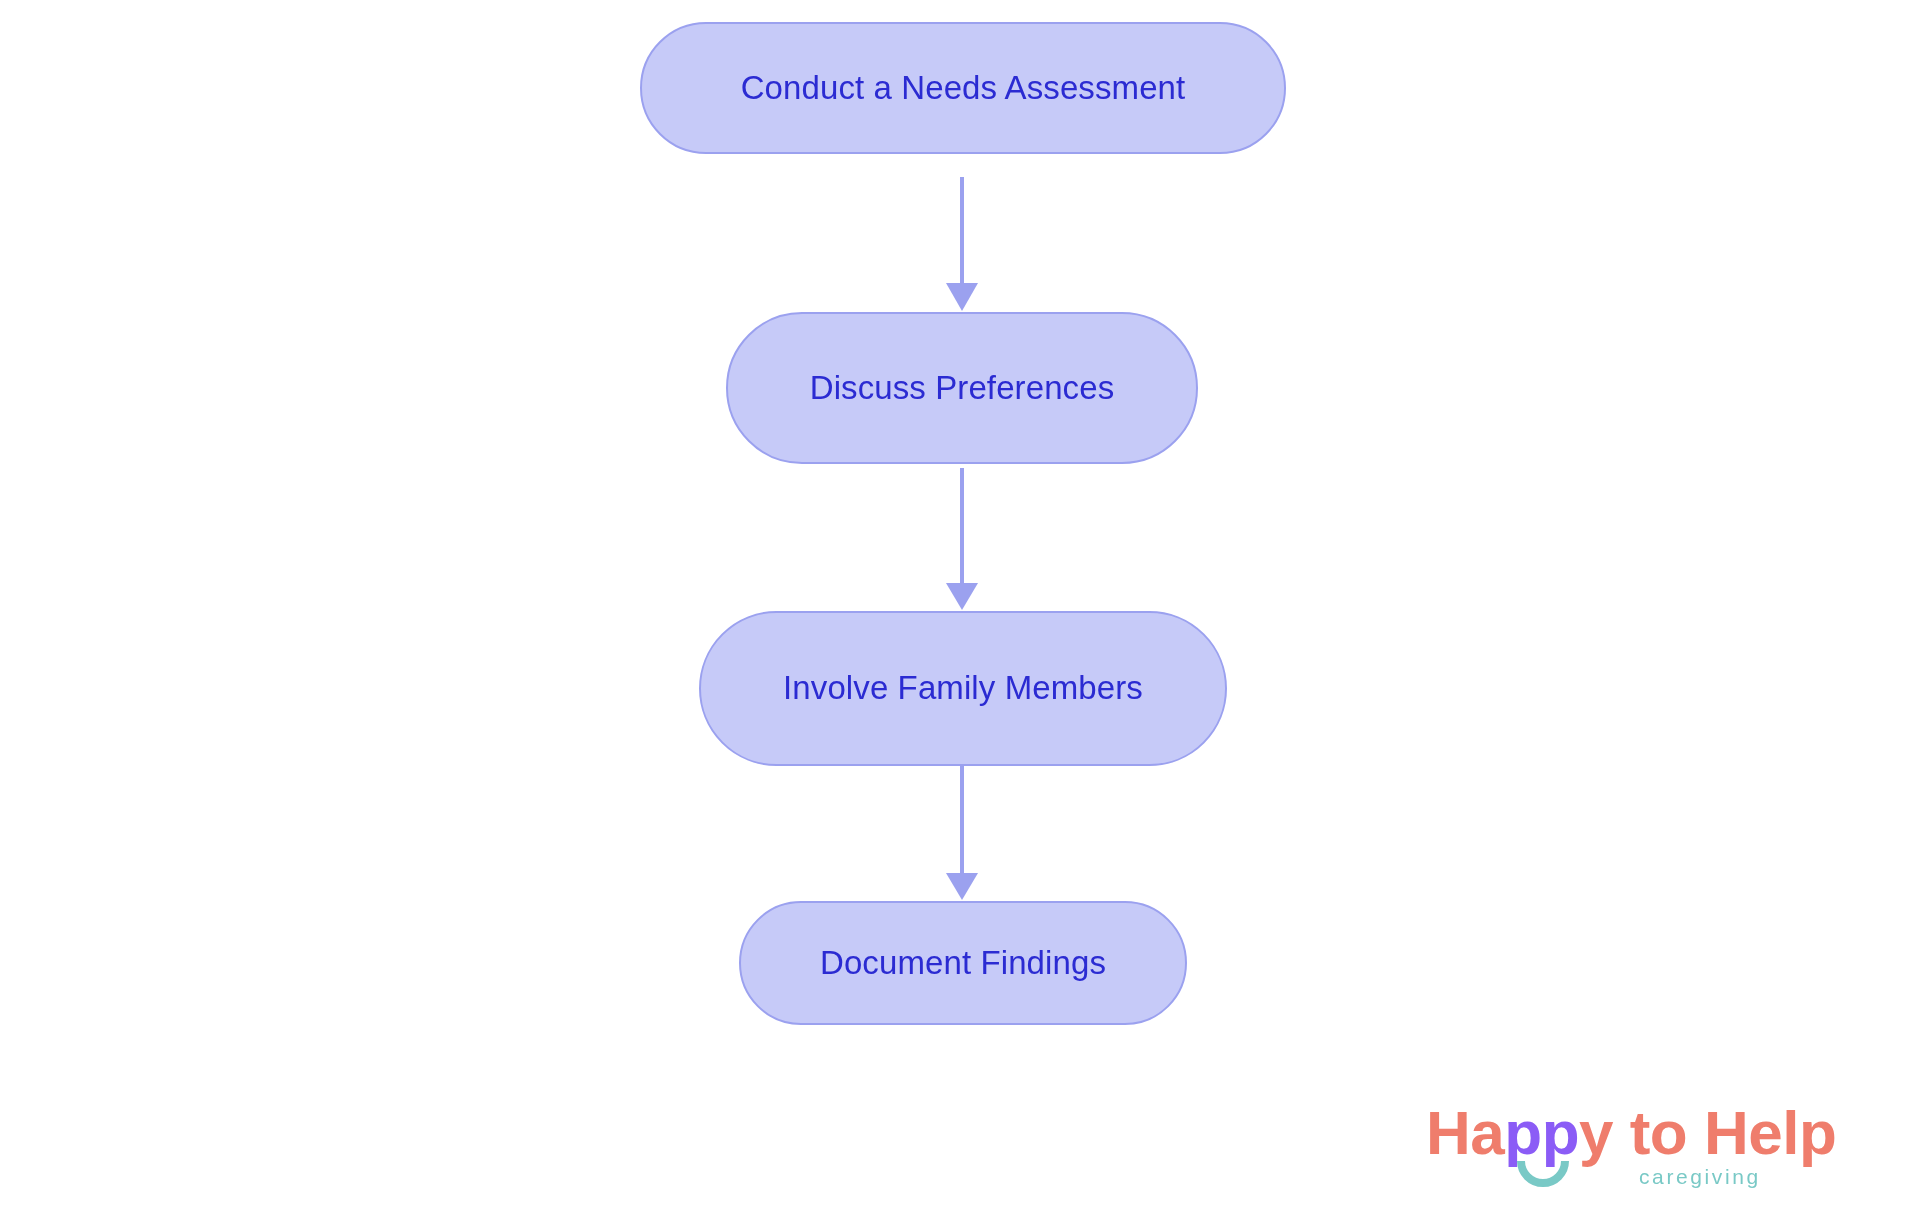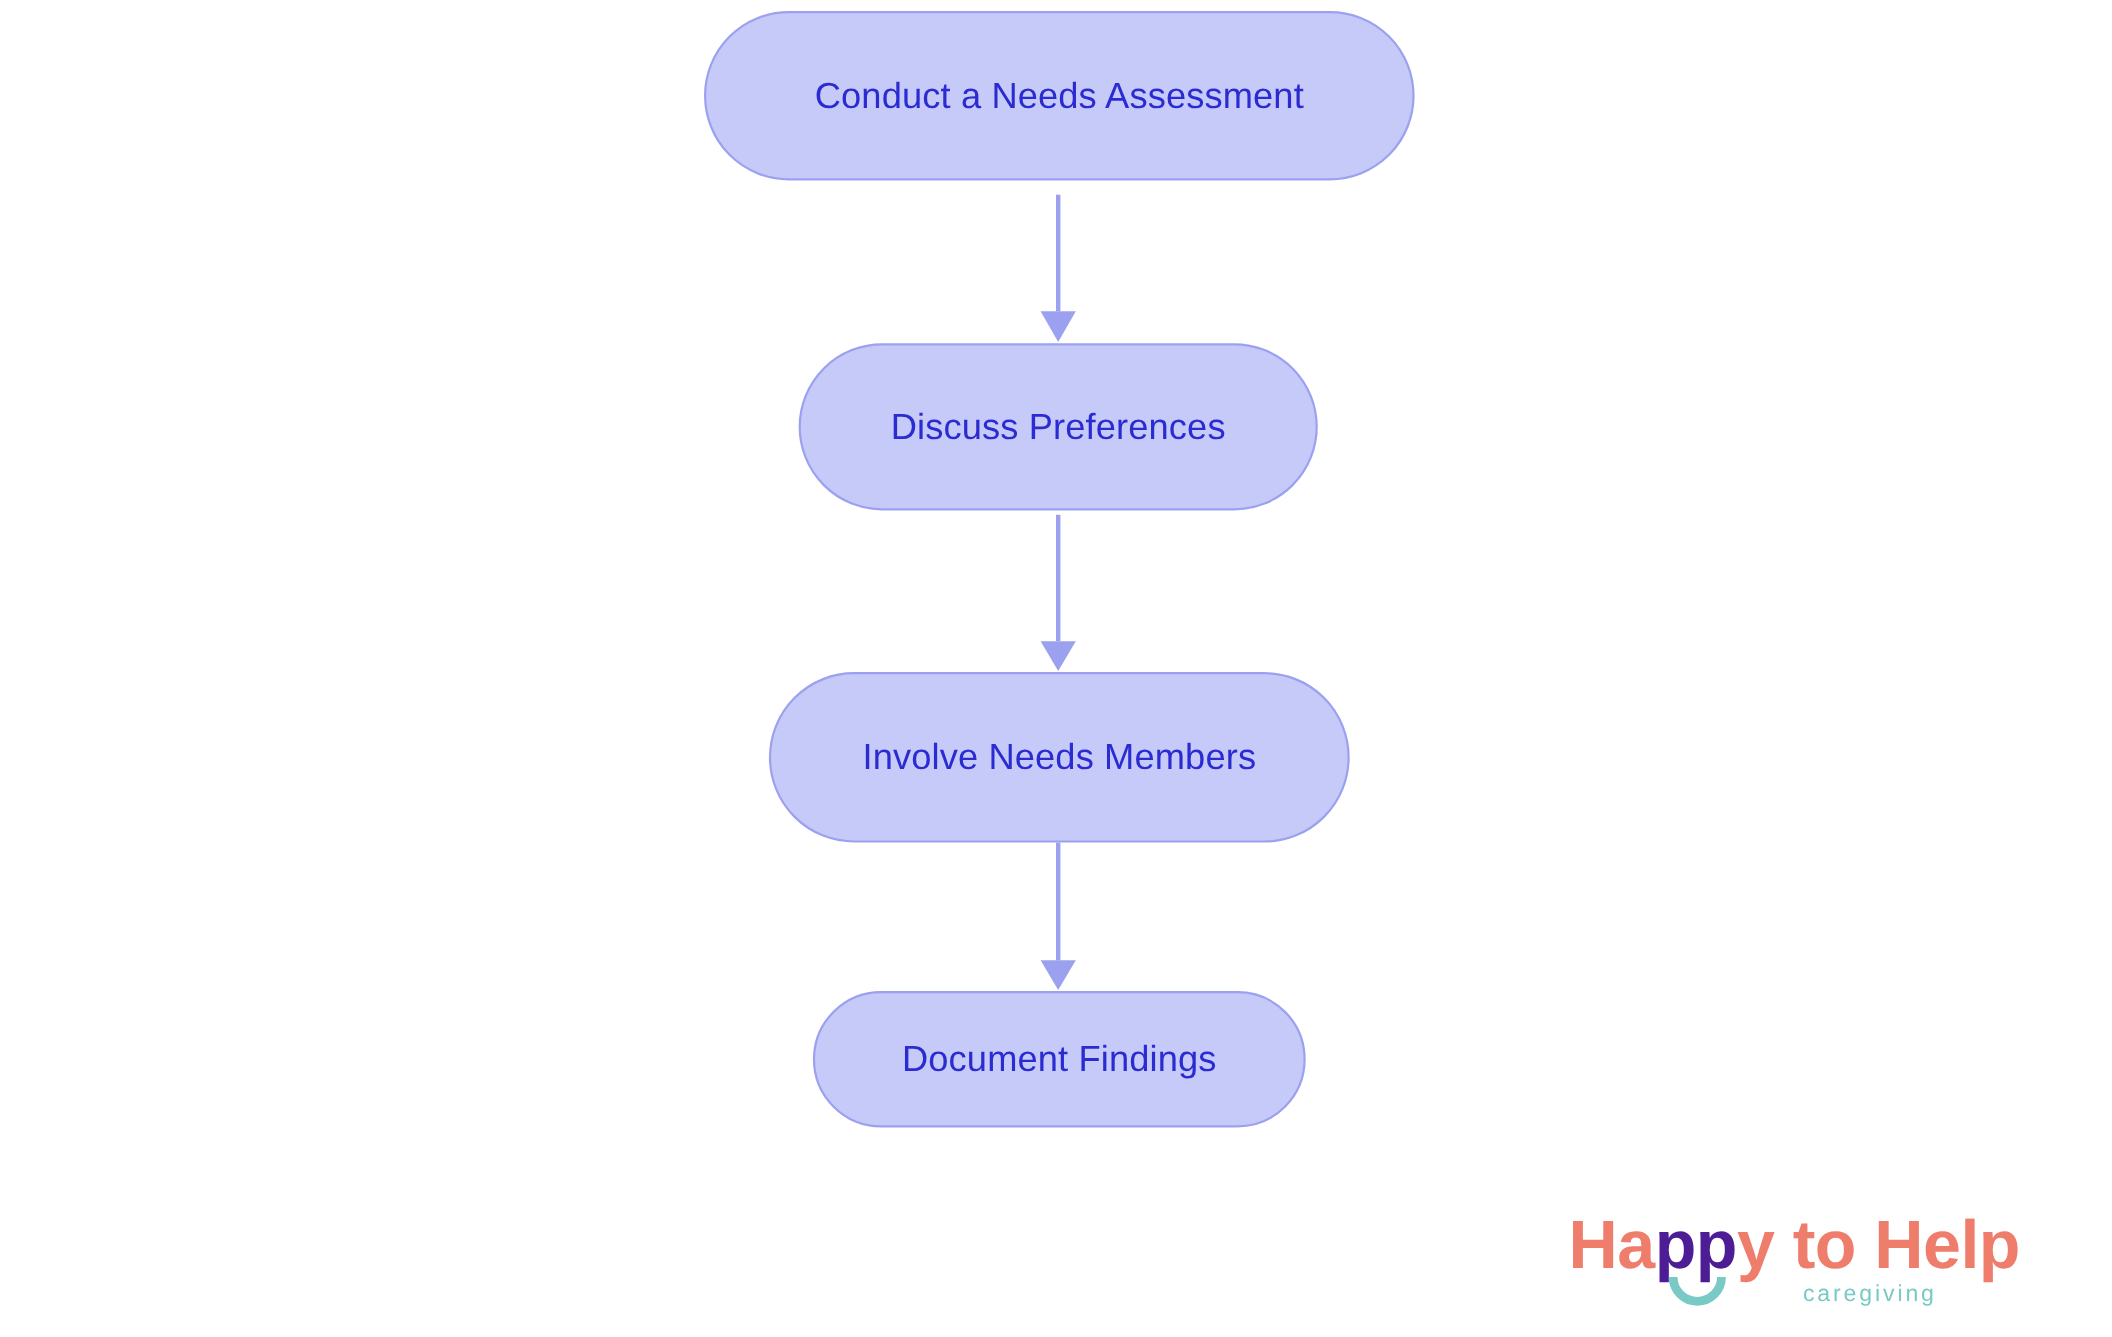--- a/index.html
+++ b/index.html
@@ -46,21 +46,21 @@
   .node-label {
     color: #2b2bd2;
     font-family: "Liberation Sans", sans-serif;
     font-size: 33px;
     font-weight: 400;
     line-height: 1.1;
     letter-spacing: 0.1px;
     white-space: nowrap;
   }
 
-  .node-1 { left: 640px;  top: 10px;   width: 646px; height: 154px; }
+  .node-1 { left: 640px;  top: 22px;   width: 646px; height: 132px; }
   .node-2 { left: 726px;  top: 312px;  width: 472px; height: 152px; }
   .node-3 { left: 699px;  top: 611px;  width: 528px; height: 155px; }
   .node-4 { left: 739px;  top: 901px;  width: 448px; height: 124px; }
 
   .edges {
     position: absolute;
     left: 0;
     top: 0;
     width: 1920px;
     height: 1080px;
@@ -81,21 +81,21 @@
     left: 0;
     top: 0;
     font-family: "Liberation Sans", sans-serif;
     font-size: 62px;
     font-weight: 700;
     letter-spacing: -0.5px;
     color: #ef7d6c;
     white-space: nowrap;
     line-height: 1;
   }
-  .logo-teal-letters { color: #4c1d95; }
+  .logo-teal-letters { color: #8b5cf6; }
 
   .logo-smile {
     position: absolute;
     left: 90px;
     top: 58px;
     width: 54px;
     height: 30px;
   }
 
   .logo-tagline {
@@ -138,21 +138,21 @@
 
     <div class="node node-1">
       <span class="node-label">Conduct a Needs Assessment</span>
     </div>
 
     <div class="node node-2">
       <span class="node-label">Discuss Preferences</span>
     </div>
 
     <div class="node node-3">
-      <span class="node-label">Involve Needs Members</span>
+      <span class="node-label">Involve Family Members</span>
     </div>
 
     <div class="node node-4">
       <span class="node-label">Document Findings</span>
     </div>
 
   </div>
 
   <div class="logo">
     <div class="logo-wordmark"><span>Ha</span><span class="logo-teal-letters">pp</span><span>y to Help</span></div>

